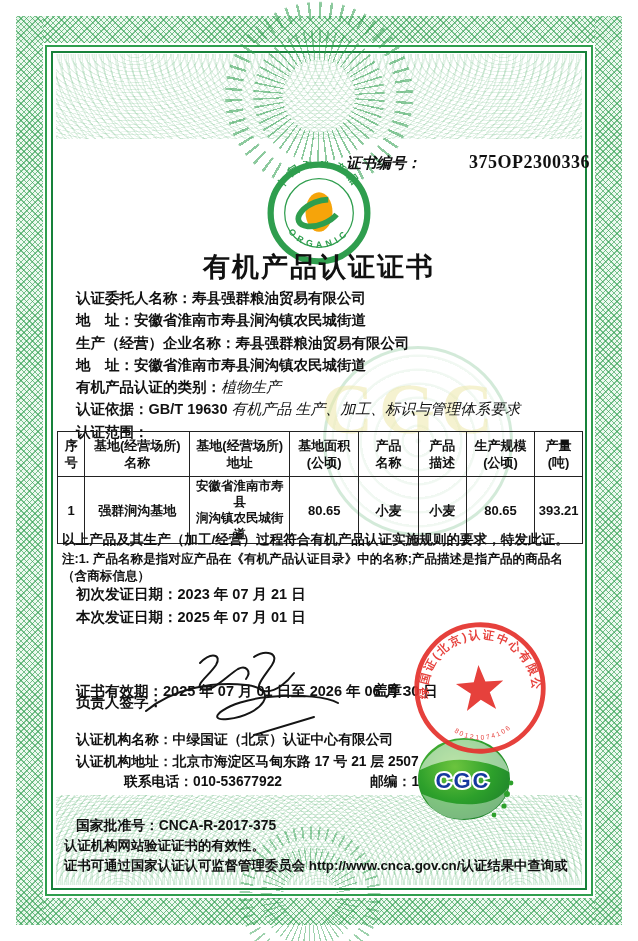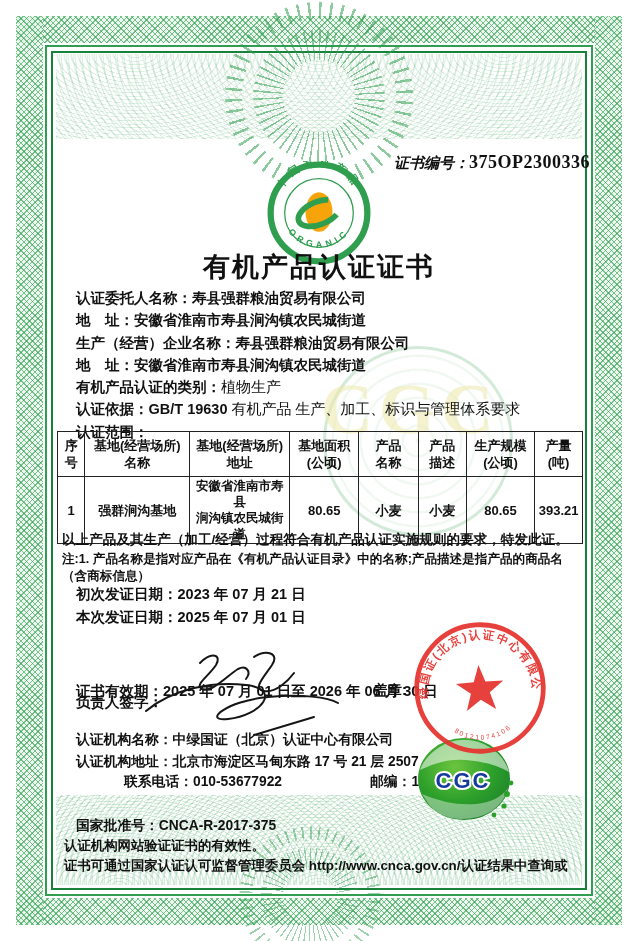--- a/index.html
+++ b/index.html
@@ -39,27 +39,27 @@
   .wm-circle{position:absolute;left:323px;top:346px;width:184px;height:184px;border-radius:50%;
       border:3px solid rgba(130,195,145,.35);z-index:1;
       background:repeating-radial-gradient(circle at 50% 50%, rgba(140,200,150,.12) 0 2px, transparent 3px 14px);}
   .wm-cgc{position:absolute;left:280px;top:368px;width:260px;text-align:center;z-index:1;
       font-size:72px;font-weight:bold;letter-spacing:6px;color:rgba(236,232,170,.55);
       font-family:"Liberation Serif",serif;}
   
   .content{position:absolute;inset:0;z-index:10;}
   .cert-no{position:absolute;top:152px;right:48px;font-size:15px;font-weight:bold;}
   .cert-no .lab{font-family:"Liberation Serif",serif;font-style:italic;}
-  .cert-no .num{font-family:"Liberation Serif",serif;font-size:18px;font-style:normal;font-weight:600;letter-spacing:.5px;}
+  .cert-no .num{font-family:"Liberation Serif",serif;font-size:18px;font-style:normal;font-weight:600;letter-spacing:.5px;margin-left:48px;}
   .logo{position:absolute;top:161px;left:267px;width:104px;height:104px;}
   .title{position:absolute;top:249px;left:0;right:0;text-align:center;
       font-size:27px;font-weight:bold;letter-spacing:2px;}
   .fields{position:absolute;top:287px;left:76px;right:44px;font-size:14.5px;font-weight:bold;}
   .fields .row{height:22.3px;line-height:22.3px;white-space:nowrap;}
-  .kai{font-family:"Liberation Serif",serif;font-weight:500;font-size:15px;}
+  .kai{font-family:"Liberation Serif",serif;font-style:italic;font-weight:500;font-size:15px;}
   table.scope{position:absolute;top:431px;left:57px;width:526px;border-collapse:collapse;
       font-size:13px;font-weight:bold;text-align:center;color:#111;}
   table.scope td{border:1.6px solid #222;padding:1px 2px;line-height:17px;vertical-align:middle;}
   table.scope .hdr td{height:42px;}
   table.scope .data td{height:40px;}
   .addr2{font-size:12.5px;line-height:16px;}
   .attach-note{position:absolute;top:516px;right:58px;font-size:12px;
       font-family:"Liberation Serif",serif;font-style:italic;font-weight:600;}
   .conformity{position:absolute;top:531px;left:62px;right:50px;font-size:13.6px;font-weight:bold;}
   .note1{position:absolute;top:551px;left:62px;right:50px;font-size:12.6px;font-weight:bold;}

